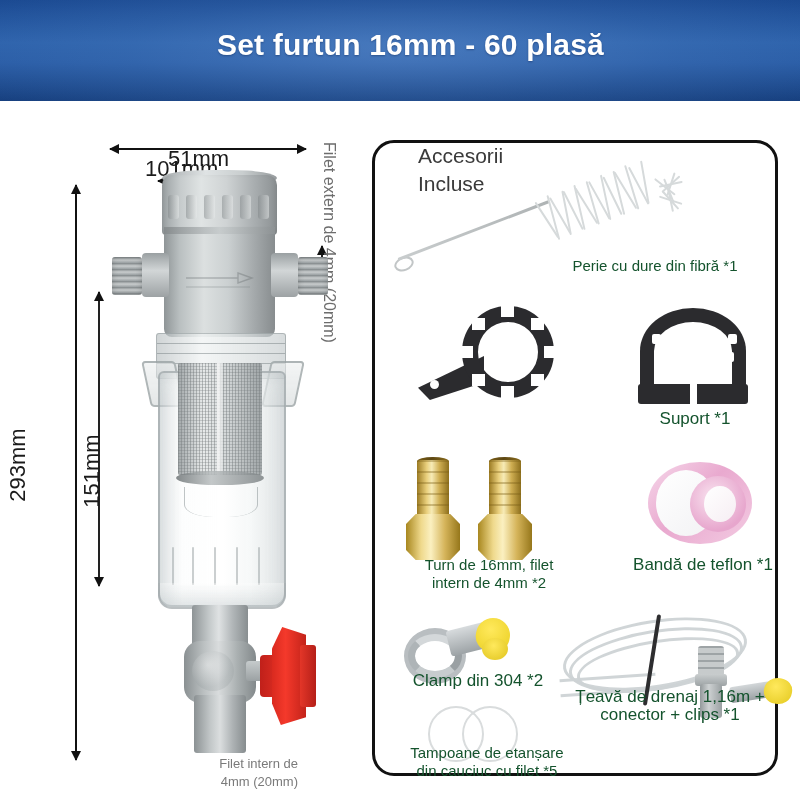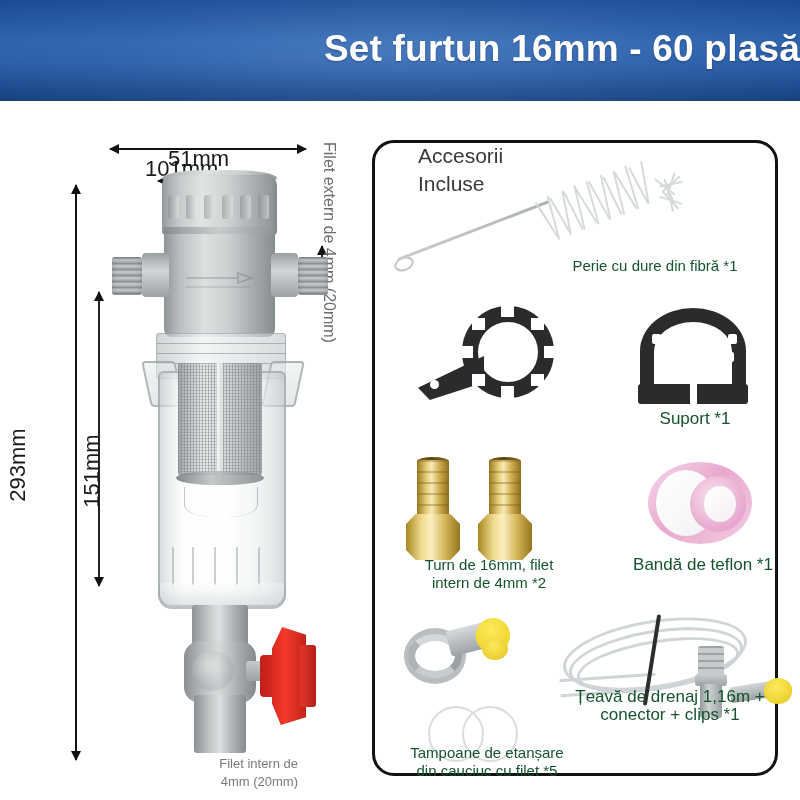--- a/index.html
+++ b/index.html
@@ -18,22 +18,22 @@
     background:linear-gradient(180deg,#1b4a92 0%,#2d62ab 42%,#2a5da6 62%,#17407f 100%);
     overflow:hidden;
   }
   .banner:before{
     content:"";position:absolute;left:-8%;top:-40%;width:116%;height:180%;
     background:radial-gradient(ellipse at 50% 50%, rgba(115,160,220,.38) 0%, rgba(90,140,205,.16) 42%, rgba(20,60,120,0) 72%);
     pointer-events:none;
   }
   .banner-title{
     position:absolute;left:0;right:0;top:28px;
-    text-align:right;color:#ffffff;
-    font-size:37px;font-weight:700;letter-spacing:.2px;
+    text-align:center;color:#ffffff;
+    font-size:30px;font-weight:700;letter-spacing:.2px;
     text-shadow:0 1px 2px rgba(0,20,60,.35);
     white-space:nowrap;
     margin-left:21px;
   }
 
   
   .dim-label{
     position:absolute;color:#1b1b1b;font-size:22px;white-space:nowrap;
   }
   .rot-label{
@@ -584,20 +584,21 @@
   </div>
   <div class="acc-cap" style="left:608px;top:556px;width:190px;font-size:17px;">Bandă de teflon *1</div>
 
   <div class="acc" style="left:404px;top:620px;width:120px;height:70px;">
     <div class="cl-ring"></div>
     <div class="cl-band"></div>
     <div class="cl-screw"></div>
     <div class="cl-wing"></div>
     <div class="cl-wing2"></div>
   </div>
+  <div class="acc-cap" style="left:398px;top:672px;width:160px;font-size:17px;">Clamp din 304 *2</div>
 
   <div class="acc" style="left:428px;top:706px;width:110px;height:56px;">
     <div class="wash" style="left:0px;top:0px;"></div>
     <div class="wash" style="left:34px;top:0px;"></div>
   </div>
   <div class="acc-cap" style="left:392px;top:744px;width:190px;">Tampoane de etanșare
 din cauciuc cu filet *5</div>
 
   <div class="acc" style="left:562px;top:618px;width:240px;height:110px;">
     <div class="hose-coil">

